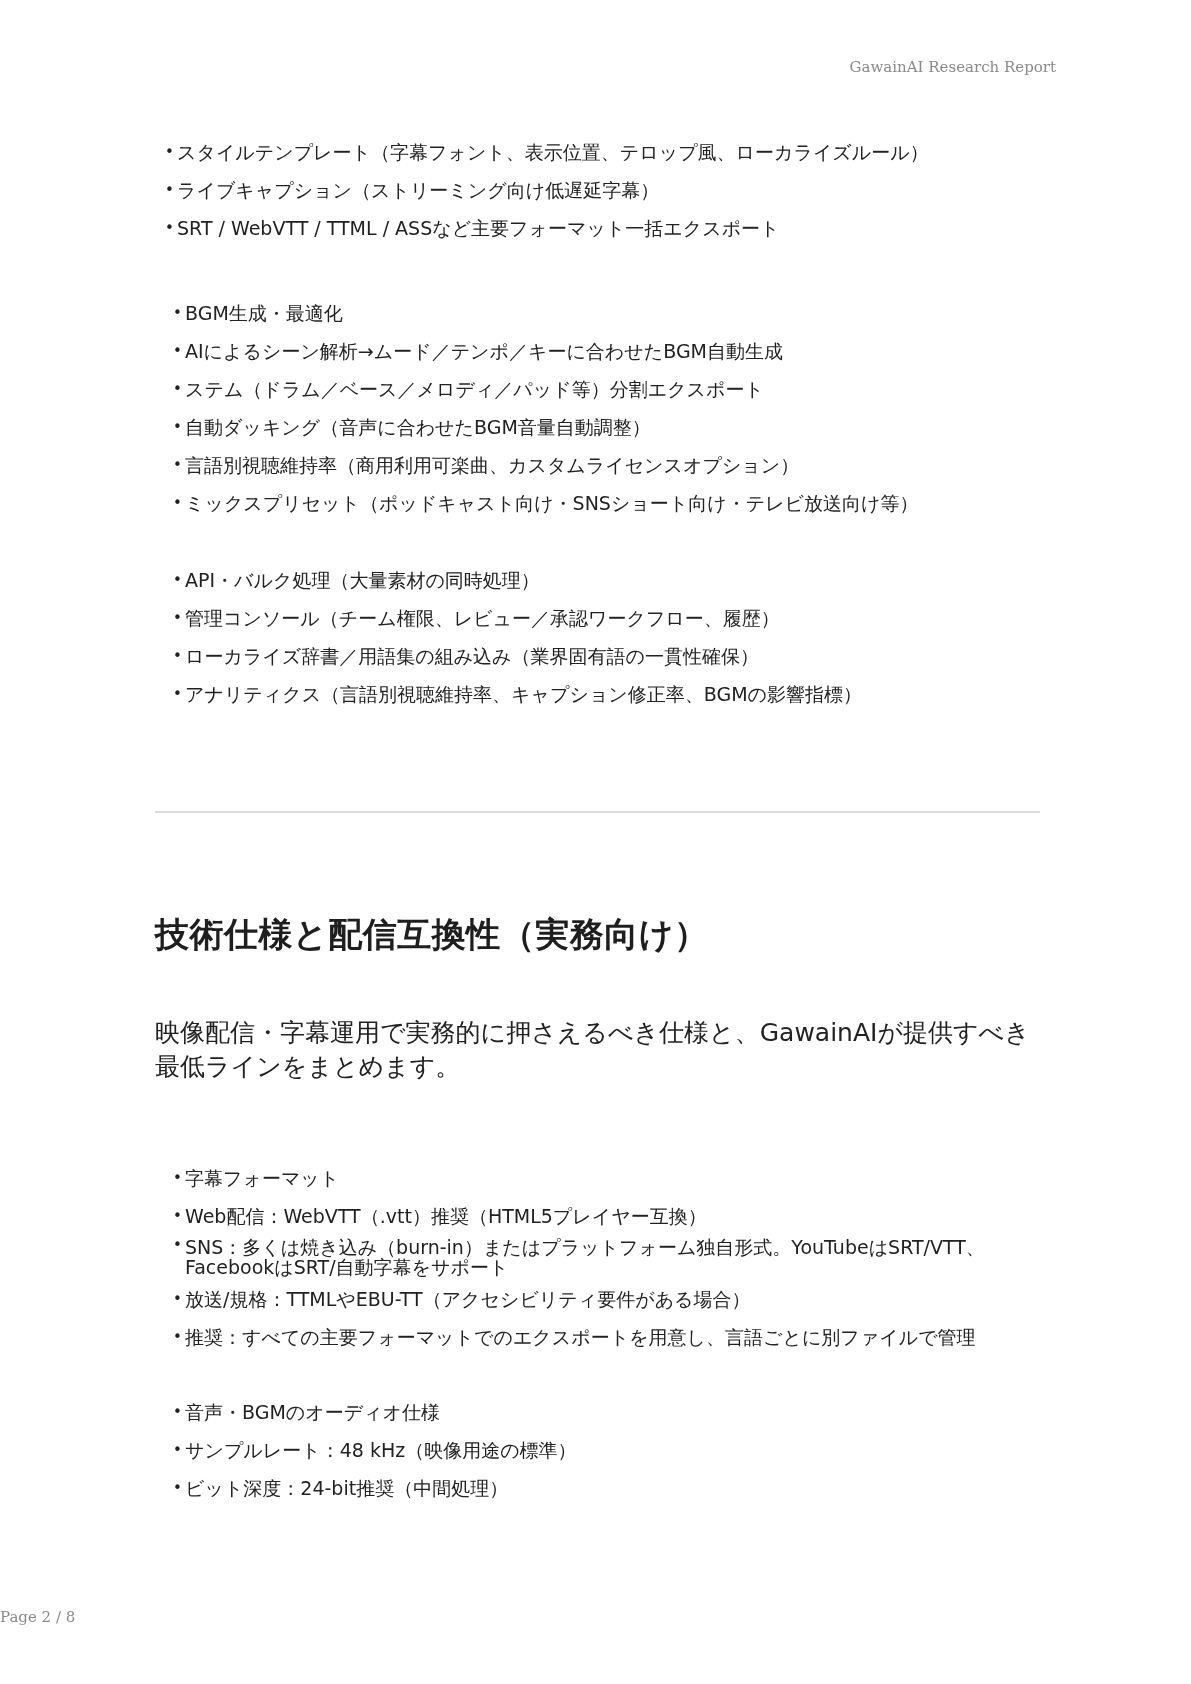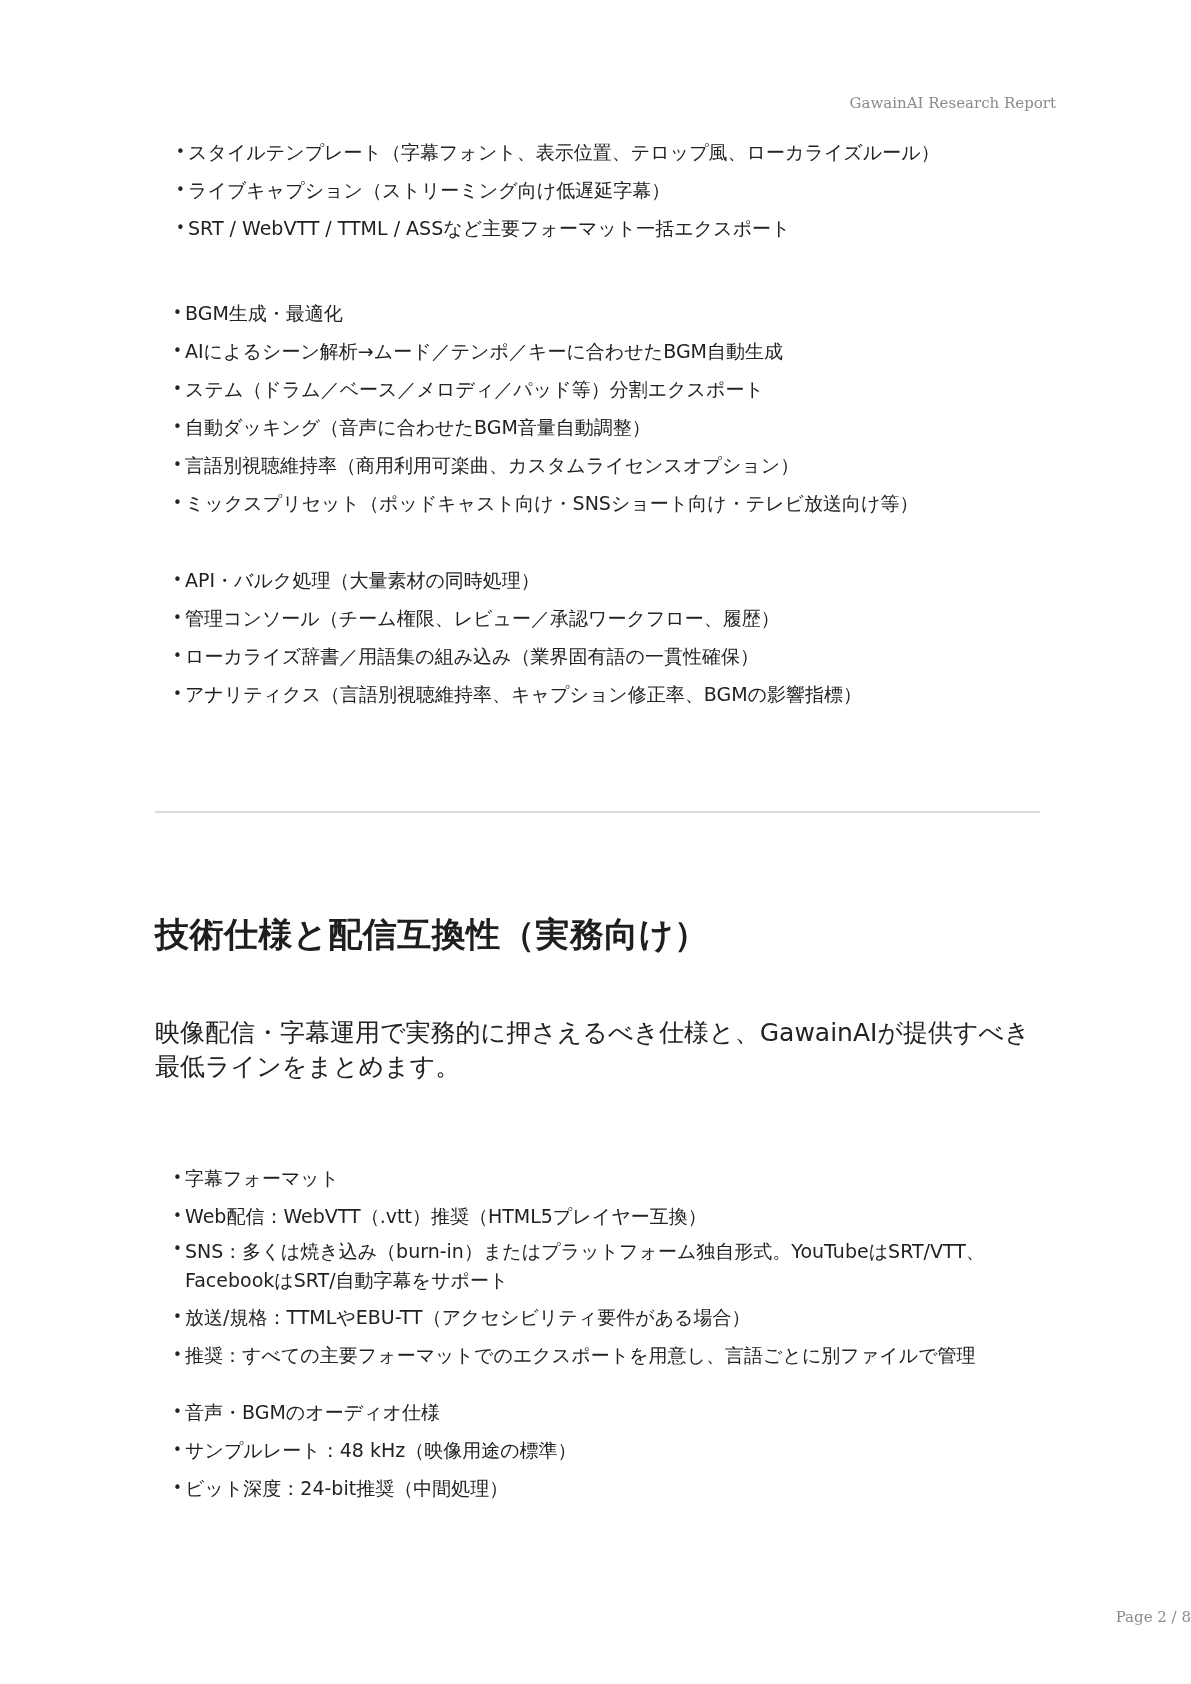--- a/index.html
+++ b/index.html
@@ -1,35 +1,35 @@
 <!DOCTYPE html>
 <html><head>
   <meta charset="utf-8">
   <style>
     html, body { margin: 0; padding: 0; background: #ffffff; }
     body { width: 1191px; height: 1684px; position: relative; overflow: hidden;
            font-family: "DejaVu Sans", "Liberation Sans", sans-serif; color: #222222; }
     .header { position: absolute; top: 58px; right: 135px; font-family: "DejaVu Serif", "Liberation Serif", serif;
-              font-size: 15px; color: #8a8a8a; margin-top: 36px; }
-    .footer { position: absolute; top: 1608px; left: 0; width: 1191px; text-align: right;
+              font-size: 15px; color: #8a8a8a; }
+    .footer { position: absolute; top: 1608px; left: 0; width: 1191px; text-align: left;
               font-family: "DejaVu Serif", "Liberation Serif", serif; font-size: 15px; color: #8a8a8a; }
     ul.blist { list-style: none; margin: 0; padding: 0; position: absolute; left: 18px; }
     ul.blist li { position: relative; padding-left: 12px; font-size: 19px; line-height: 38px; white-space: nowrap; }
     ul.blist li::before { content: "•"; position: absolute; left: 0; top: 0; font-size: 15px; }
-    ul.blist li.wrap { white-space: normal; width: 840px; line-height: 29px; padding-top: 2px; padding-bottom: 3px; }
+    ul.blist li.wrap { white-space: normal; width: 840px; line-height: 20px; padding-top: 2px; padding-bottom: 3px; }
     .divider { position: absolute; left: 155px; top: 811px; width: 885px; height: 0; border-top: 2px solid #dcdcdc; }
     .h2 { position: absolute; left: 155px; top: 912px; font-size: 34px; font-weight: bold; color: #1e1e1e; letter-spacing: 0.5px; }
     .para { position: absolute; left: 155px; top: 1016px; width: 880px; font-size: 25px; line-height: 34px; }
   </style>
 </head>
 <body>
 
 <div class="header">GawainAI Research Report</div>
 
-<ul class="blist" style="top:133px;left:176px;">
+<ul class="blist" style="top:133px;left:165px;">
   <li>スタイルテンプレート（字幕フォント、表示位置、テロップ風、ローカライズルール）</li>
   <li>ライブキャプション（ストリーミング向け低遅延字幕）</li>
   <li>SRT / WebVTT / TTML / ASSなど主要フォーマット一括エクスポート</li>
 </ul>
 
 <ul class="blist" style="top:294px;left:173px;">
   <li>BGM生成・最適化</li>
   <li>AIによるシーン解析→ムード／テンポ／キーに合わせたBGM自動生成</li>
   <li>ステム（ドラム／ベース／メロディ／パッド等）分割エクスポート</li>
   <li>自動ダッキング（音声に合わせたBGM音量自動調整）</li>

